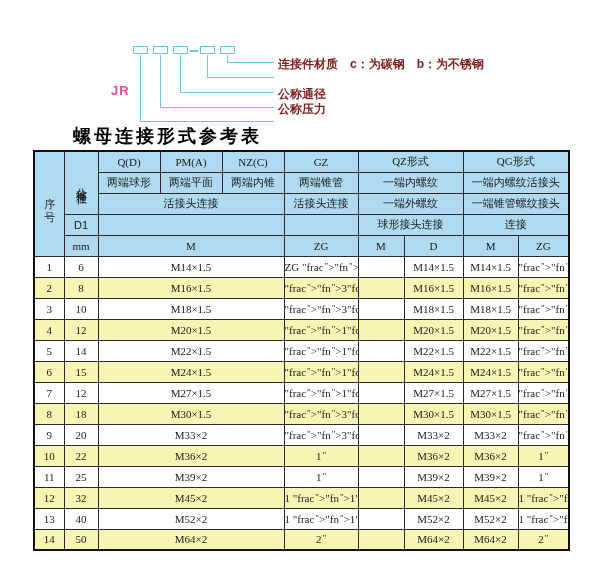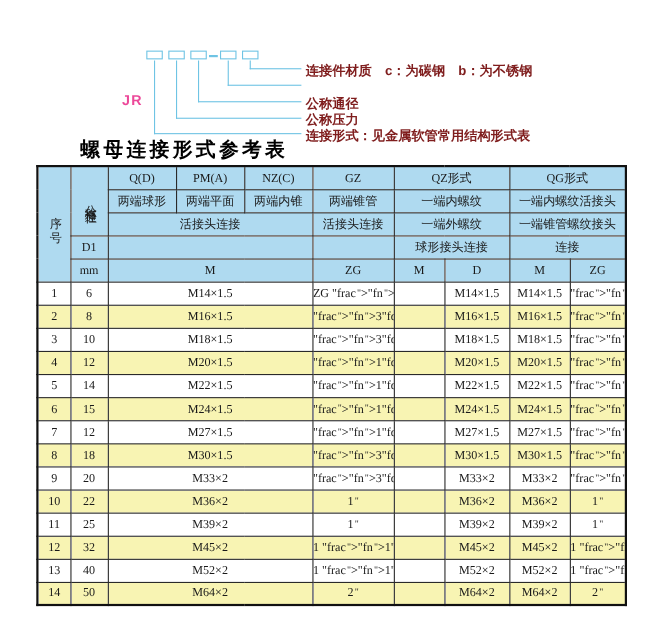--- a/index.html
+++ b/index.html
@@ -35,21 +35,21 @@
     font-size:11px; color:#1a1a1a;
     border:2px solid #111;
   }
   table.ref th, table.ref td {
     border:1px solid #2a2a2a;
     text-align:center; vertical-align:middle;
     padding:0; font-weight:normal;
     overflow:hidden; white-space:nowrap;
   }
   thead th { background: var(--header-bg); height:21px; }
-  thead tr.h2 th, thead tr.h3 th, thead tr.h4 th { font-family:Liberation Serif, serif; font-size:11px; }
+  thead tr.h2 th, thead tr.h3 th, thead tr.h4 th { font-family:Liberation Sans, sans-serif; font-size:11px; }
   tbody td { height:21px; background:#fff; }
   tbody tr.alt td { background: var(--row-alt-bg); }
   .vert {
     writing-mode: vertical-lr;
     text-orientation: upright;
     font-family:"Liberation Sans", sans-serif;
     margin:0 auto;
   }
   th .seq-v { letter-spacing:14px; }
   th .dn-v  { letter-spacing:2px; font-size:11px; }
@@ -75,21 +75,20 @@
   <div class="conn" style="left:180px; top:55px; width:1px; height:38px;"></div>
   <div class="conn" style="left:180px; top:92px; width:94px; height:1px;"></div>
   <div class="conn" style="left:160px; top:55px; width:1px; height:53px;"></div>
   <div class="conn" style="left:160px; top:107px; width:114px; height:1px;"></div>
   <div class="conn" style="left:140px; top:55px; width:1px; height:67px;"></div>
   <div class="conn" style="left:140px; top:121px; width:134px; height:1px;"></div>
 
   <div class="code-label" style="top:56px;">连接件材质　c：为碳钢　b：为不锈钢</div>
   <div class="code-label" style="top:86px;">公称通径</div>
   <div class="code-label" style="top:101px;text-align:center;">公称压力</div>
-  <div class="code-label" style="top:115px;">连接形式：见金属软管常用结构形式表</div>
 </div>
 
 <div class="table-title">螺母连接形式参考表</div>
 
 <table class="ref">
   <colgroup>
     <col style="width:30px">
       <col style="width:34px">
       <col style="width:62px">
       <col style="width:62px">

